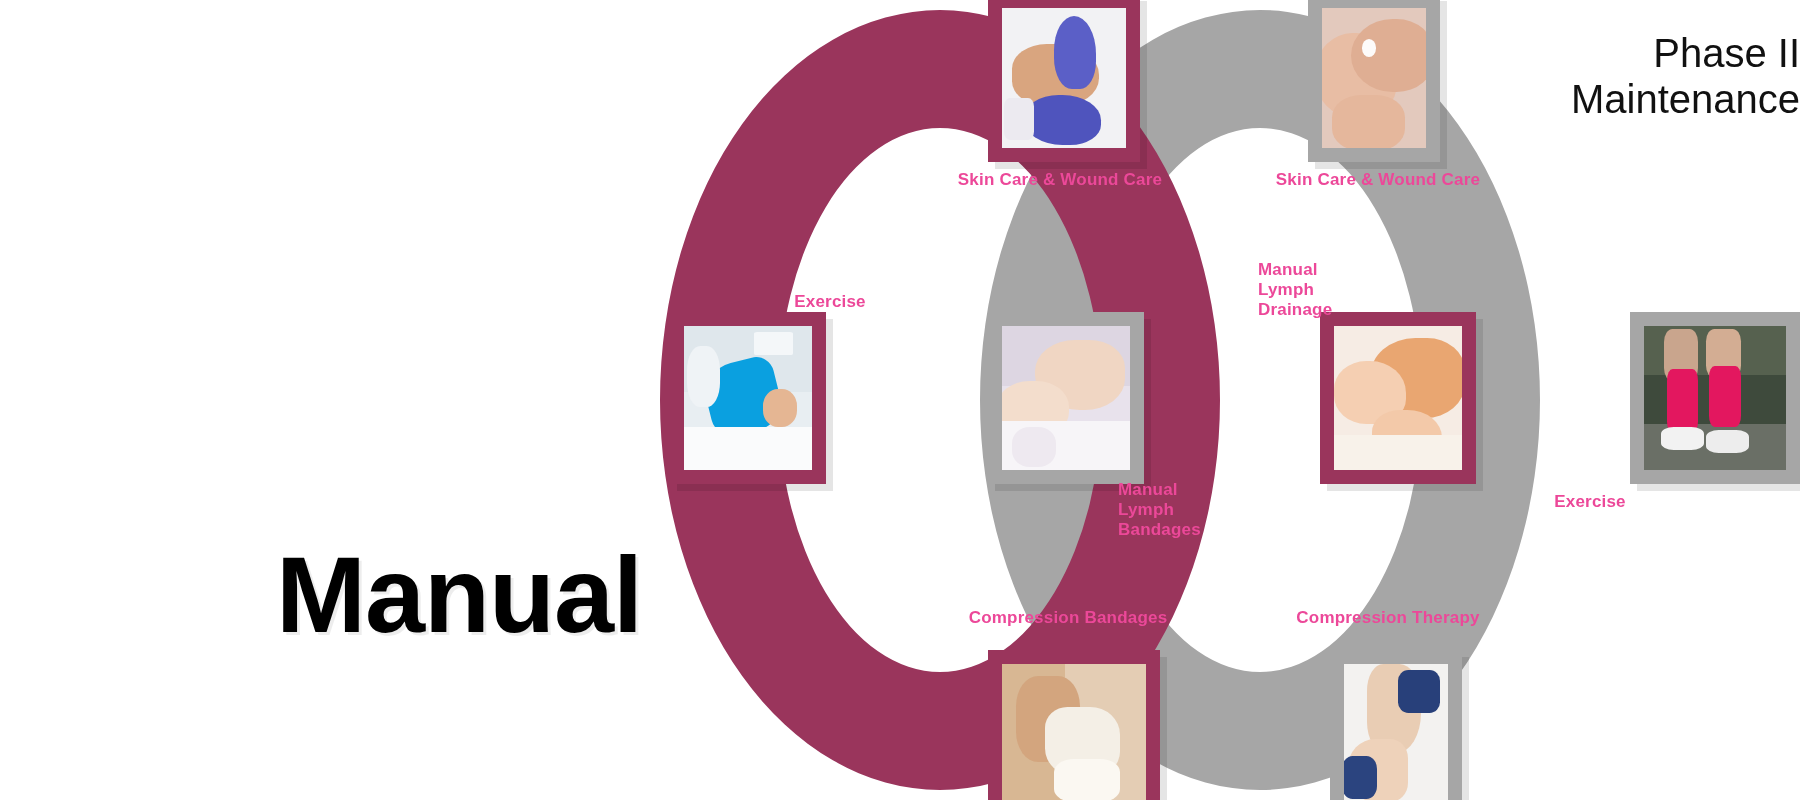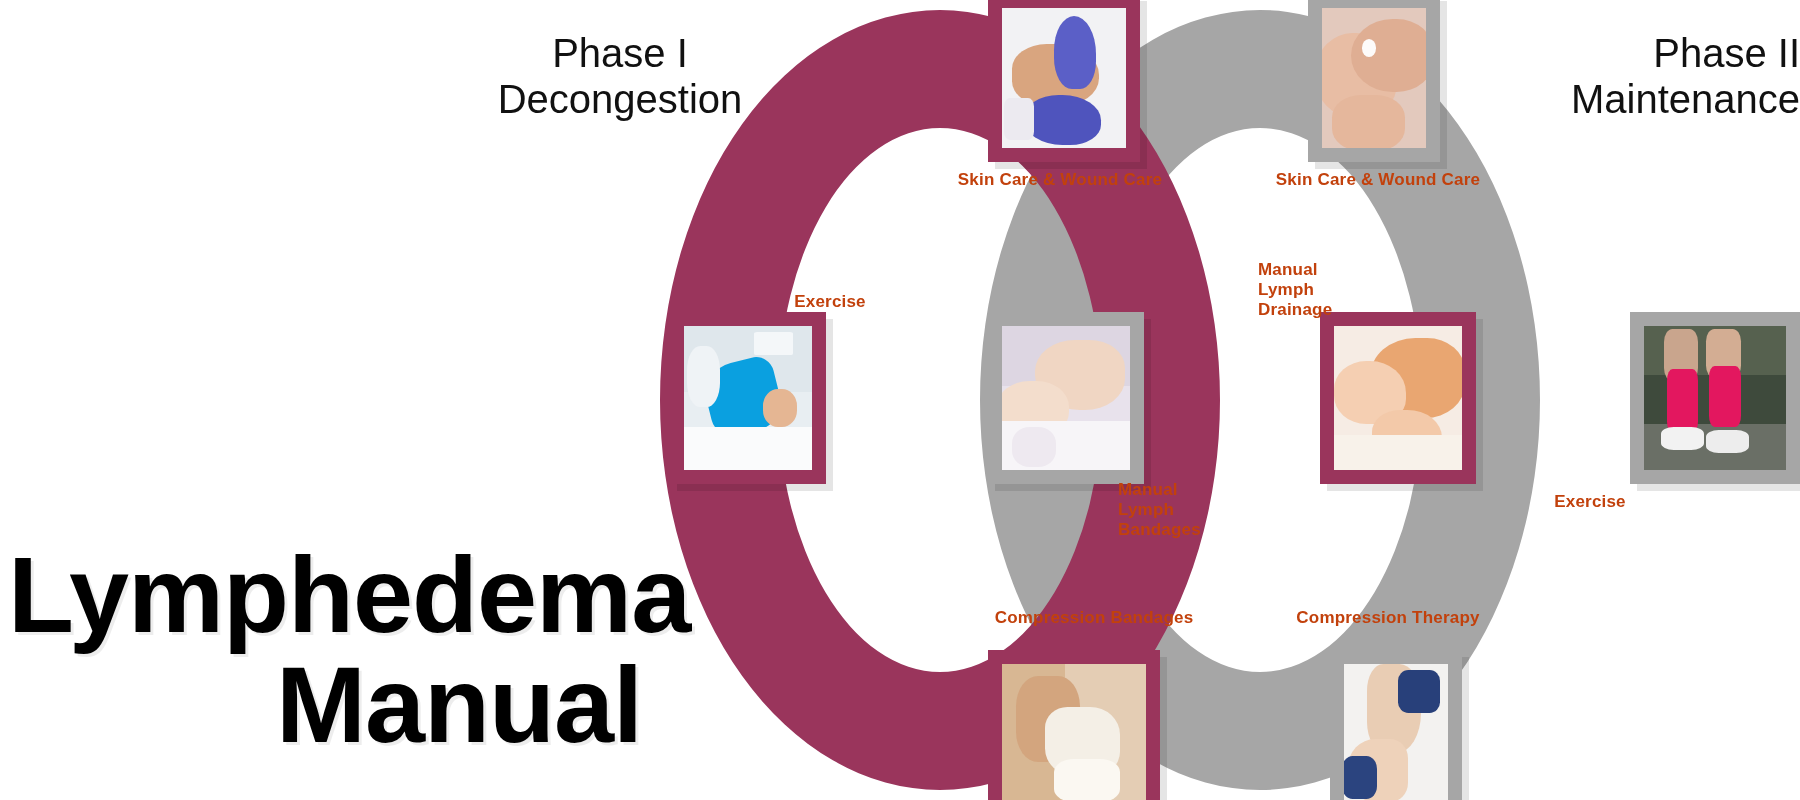--- a/index.html
+++ b/index.html
@@ -76,44 +76,41 @@
   .tile .photo{
     width:100%;height:100%;
     background:#e9e4e2;
     position:relative;
     overflow:hidden;
   }
 
   
   .ring-label{
     position:absolute;
-    color:#c2410c;
+    color:#ec4899;
     font-weight:bold;
     font-size:17px;
     line-height:1.18;
     z-index:8;
     white-space:pre-line;
     letter-spacing:0.2px;
   }
 
   
   .sk{position:absolute;border-radius:50%;}
 </style>
 </head>
 <body>
 
 <div id="stage">
 
   <div class="main-title">
-    <span class="l1">Lymphedema</span>
     <span class="l2">Manual</span>
   </div>
 
-  <div class="phase-caption" id="phase1-caption">Phase I
-Decongestion</div>
   <div class="phase-caption" id="phase2-caption">Phase II
 Maintenance</div>
 
   <div class="ring" id="ring-phase2"></div>
   <div class="ring" id="ring-phase1"></div>
 
   <div class="tile magenta" style="left:988px;top:-6px;width:152px;height:168px;">
     <div class="frame">
       <div class="photo" style="background:#f2f2f4;">
         <div class="sk" style="left:8%;top:26%;width:70%;height:44%;background:#d9a57f;border-radius:40% 50% 45% 40%;"></div>
@@ -205,21 +202,21 @@
         <div class="sk" style="left:4%;top:52%;width:58%;height:44%;background:#eed2ba;border-radius:45% 30% 30% 45%;"></div>
         <div class="sk" style="left:-2%;top:64%;width:34%;height:30%;background:#2b447f;border-radius:30%;"></div>
       </div>
     </div>
   </div>
 
   <div class="ring-label" style="left:930px;top:170px;width:260px;text-align:center;">Skin Care &amp; Wound Care</div>
   <div class="ring-label" style="left:1258px;top:260px;width:140px;text-align:left;">Manual
 Lymph
 Drainage</div>
-  <div class="ring-label" style="left:964px;top:608px;width:260px;text-align:center;">Compression Bandages</div>
+  <div class="ring-label" style="left:938px;top:608px;width:260px;text-align:center;">Compression Bandages</div>
   <div class="ring-label" style="left:760px;top:292px;width:140px;text-align:center;">Exercise</div>
 
   <div class="ring-label" style="left:1248px;top:170px;width:260px;text-align:center;">Skin Care &amp; Wound Care</div>
   <div class="ring-label" style="left:1118px;top:480px;width:140px;text-align:left;">Manual
 Lymph
 Bandages</div>
   <div class="ring-label" style="left:1258px;top:608px;width:260px;text-align:center;">Compression Therapy</div>
   <div class="ring-label" style="left:1520px;top:492px;width:140px;text-align:center;">Exercise</div>
 
 </div>

